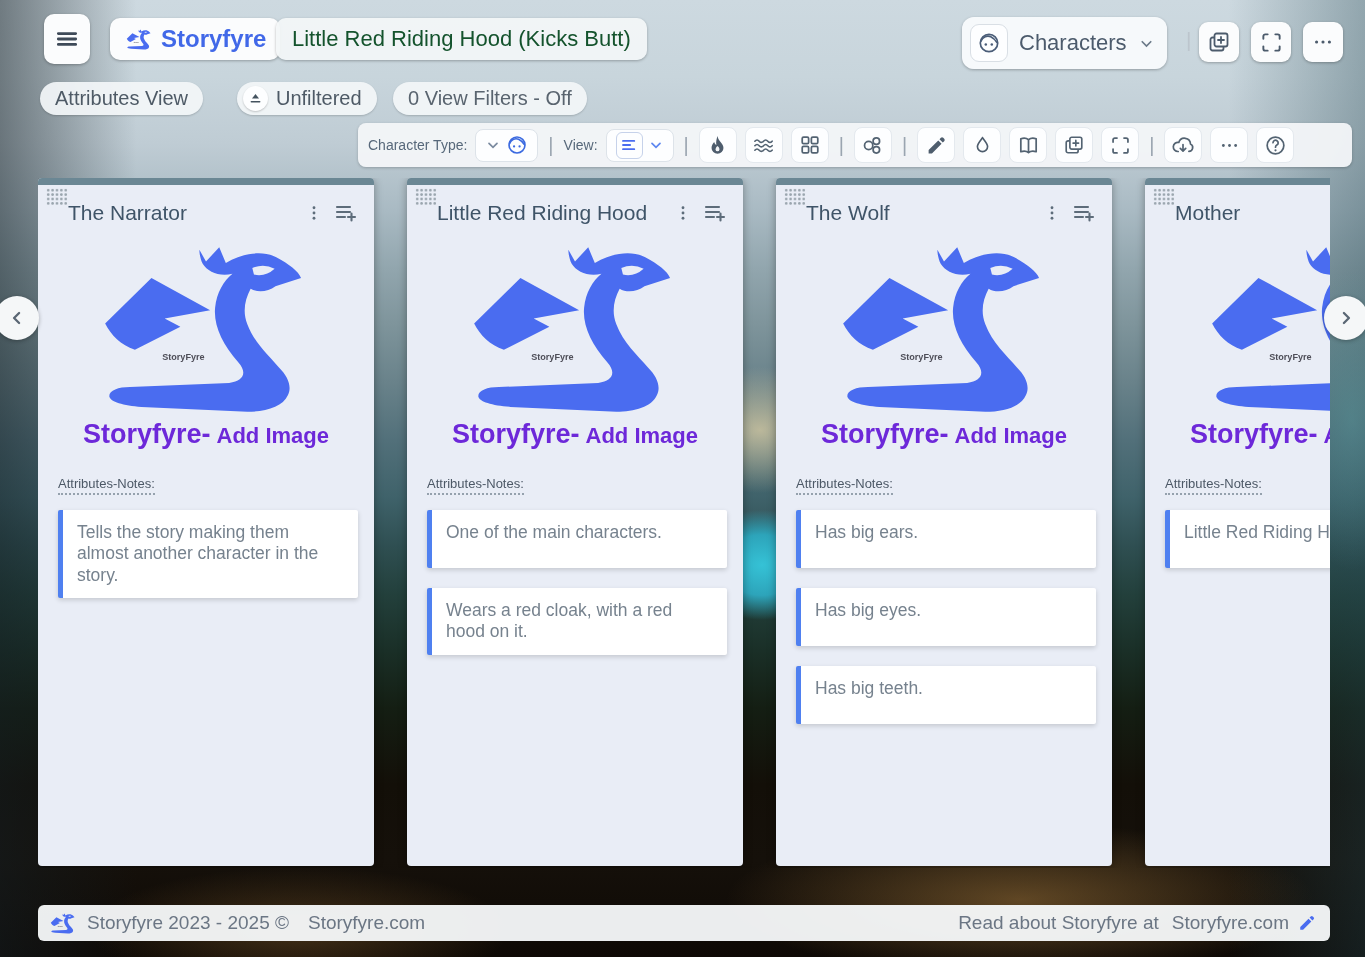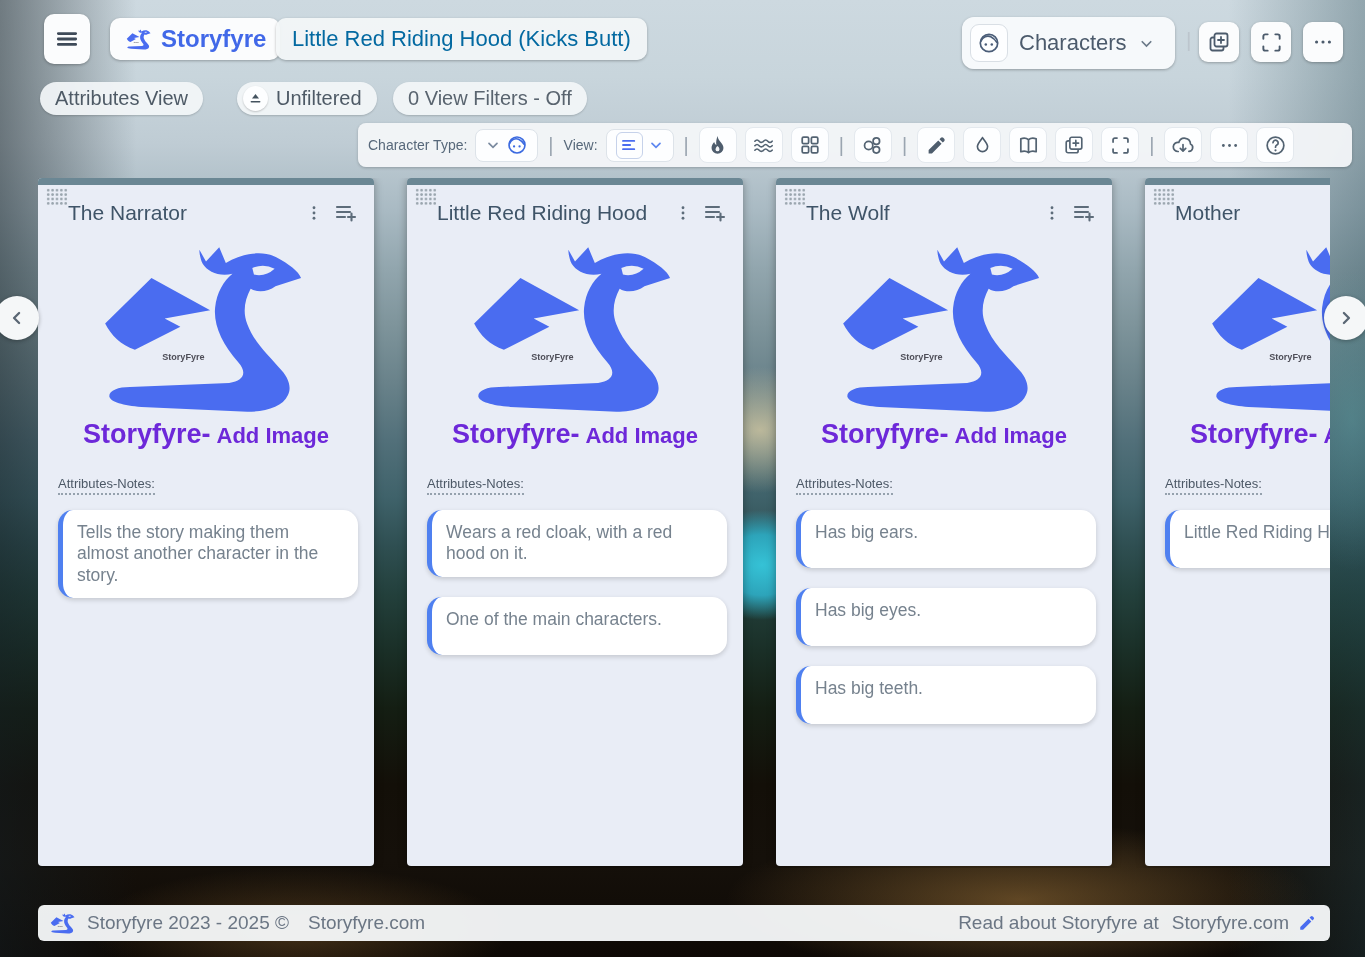--- a/index.html
+++ b/index.html
@@ -20,23 +20,23 @@
 
   
   .btn { position:absolute; background:#fbfcfd; border-radius:10px;
          box-shadow:0 1px 3px rgba(0,0,0,.28); display:flex; align-items:center; justify-content:center; cursor:pointer; }
   svg { display:block; }
 
   
   #hamburger { left:44px; top:14px; width:46px; height:50px; }
   #brand { left:110px; top:18px; height:42px; padding:0 14px; gap:7px; }
   #brand .brand-text { font-size:24px; font-weight:700; color:#4168e8; }
-  #title-pill { left:276px; top:18px; height:42px; padding:0 16px; font-size:22px; color:#0369a1;
+  #title-pill { left:276px; top:18px; height:42px; padding:0 16px; font-size:22px; color:#14532d;
                 background:rgba(243,246,248,.93); }
-  #chars-group { left:962px; top:17px; height:52px; border-radius:12px; padding:0 20px 0 8px; gap:11px;
+  #chars-group { left:962px; top:17px; height:52px; border-radius:12px; padding:0 12px 0 8px; gap:11px;
                  background:rgba(248,250,252,.96); }
   .face-btn { width:38px; height:38px; border:1px solid #d9dfe5; border-radius:9px; background:#fdfeff;
               display:flex; align-items:center; justify-content:center; }
   #chars-group .grp-label { font-size:22px; color:#4c5b6c; }
   .hdr-div { position:absolute; left:1186px; top:28px; color:#bcc5cd; font-size:21px; }
   #btn-copy { left:1199px; top:22px; width:40px; height:40px; border-radius:9px; }
   #btn-fullscreen { left:1251px; top:22px; width:40px; height:40px; border-radius:9px; }
   #btn-more { left:1303px; top:22px; width:40px; height:40px; border-radius:9px; }
 
   
@@ -76,21 +76,21 @@
   .card-image { margin-top:18px; text-align:center; cursor:pointer; }
   .dragon-slot.big svg { width:248px; height:174px; margin:0 auto; }
   .dragon-slot.small svg { width:30px; height:21px; }
   .img-caption { margin-top:2px; color:#6d28d9; }
   .cap-brand { font-size:27px; font-weight:800; }
   .cap-action { font-size:22px; font-weight:700; margin-left:6px; }
   .attr-row { margin:24px 0 0 20px; }
   .attr-label { display:inline-block; font-size:13px; color:#4c5866; font-weight:500;
                 border-bottom:2px dotted #95a1ad; padding-bottom:2px; cursor:pointer; }
   .notes { margin:15px 16px 0 20px; }
-  .note { background:#fff; border-left:5px solid #4f80f0; border-radius:15px;
+  .note { background:#fff; border-left:5px solid #4f80f0; border-radius:2px;
           box-shadow:0 2px 5px rgba(0,0,0,.16); min-height:58px; padding:12px 14px; margin-bottom:20px; cursor:text; }
   .note-text { font-size:17.5px; color:#76828e; line-height:1.22; white-space:normal; }
 
   
   .nav-circle { position:absolute; top:296px; width:44px; height:44px; border-radius:50%;
                 background:#f5f7f8; box-shadow:0 1px 4px rgba(0,0,0,.3);
                 display:flex; align-items:center; justify-content:center; cursor:pointer; }
   #nav-left { left:-5px; } #nav-right { left:1324px; }
 
   
@@ -367,24 +367,24 @@
         </div>
       <div class="img-caption">
         <span class="cap-brand">Storyfyre-</span><span class="cap-action">Add Image</span>
       </div>
     </div>
     <div class="attr-row">
       <span class="attr-label">Attributes-Notes:</span>
     </div>
     <div class="notes">
         <div class="note">
+          <div class="note-text">One of the main characters.</div>
+        </div>
+        <div class="note">
           <div class="note-text">Wears a red cloak, with a red hood on it.</div>
-        </div>
-        <div class="note">
-          <div class="note-text">One of the main characters.</div>
         </div>
       </div>
   </div>
     <div class="card">
     <div class="card-strip"></div>
     <div class="drag-dots"></div>
     <div class="card-head">
       <div class="card-title">The Wolf</div>
       <div class="card-actions">
         <span>

